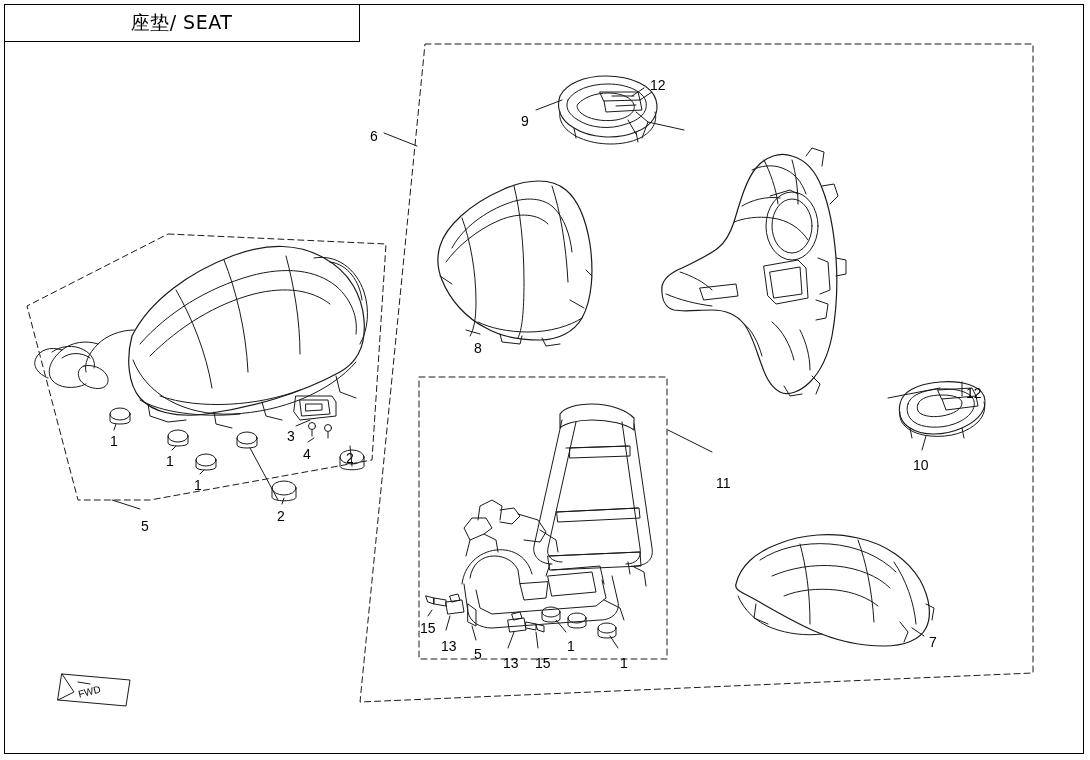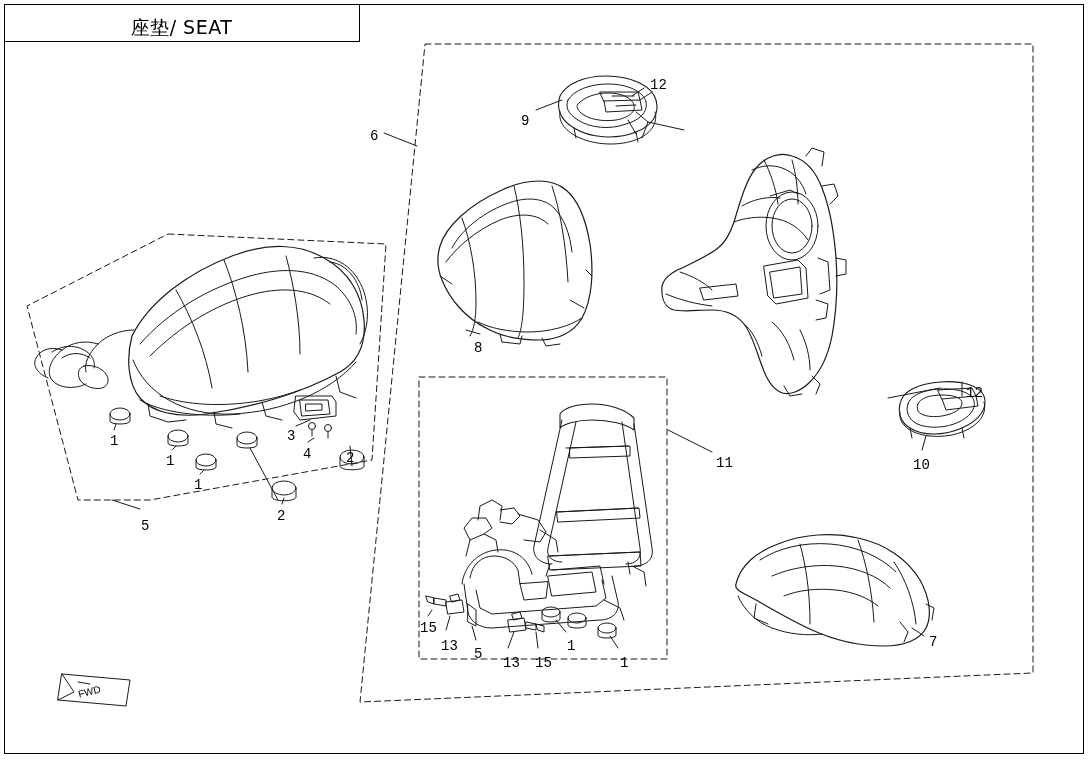--- a/index.html
+++ b/index.html
@@ -29,34 +29,34 @@
   .title-box {
     position: absolute;
     left: 4px;
     top: 4px;
     width: 356px;
     height: 38px;
     border-right: 1.5px solid #000;
     border-bottom: 1.5px solid #000;
     box-sizing: border-box;
     display: flex;
-    align-items: flex-end;
+    align-items: center;
     justify-content: center;
   }
   .title-text {
     font-size: 19px;
     letter-spacing: 0.5px;
     color: #000;
     font-family: "DejaVu Sans", sans-serif;
   }
   .callout {
     position: absolute;
     font-size: 14px;
     color: #000;
-    font-family: Liberation Mono, monospace;
+    font-family: Liberation Sans, sans-serif;
     font-weight: 400;
     text-align: right;
   }
   svg.art {
     position: absolute;
     left: 0;
     top: 0;
     width: 1090px;
     height: 760px;
     pointer-events: none;
@@ -340,21 +340,21 @@
   </svg>
 
   <div class="fwd-label">FWD</div>
 
   <div class="callout" style="left:370px; top:128px;">6</div>
   <div class="callout" style="left:650px; top:77px;">12</div>
   <div class="callout" style="left:521px; top:113px;">9</div>
   <div class="callout" style="left:474px; top:340px;">8</div>
   <div class="callout" style="left:966px; top:385px;">12</div>
   <div class="callout" style="left:913px; top:457px;">10</div>
-  <div class="callout" style="left:716px; top:455px;">11</div>
+  <div class="callout" style="left:716px; top:475px;">11</div>
   <div class="callout" style="left:929px; top:634px;">7</div>
   <div class="callout" style="left:110px; top:433px;">1</div>
   <div class="callout" style="left:166px; top:453px;">1</div>
   <div class="callout" style="left:194px; top:477px;">1</div>
   <div class="callout" style="left:277px; top:508px;">2</div>
   <div class="callout" style="left:346px; top:450px;">2</div>
   <div class="callout" style="left:287px; top:428px;">3</div>
   <div class="callout" style="left:303px; top:446px;">4</div>
   <div class="callout" style="left:141px; top:518px;">5</div>
   <div class="callout" style="left:420px; top:620px;">15</div>

